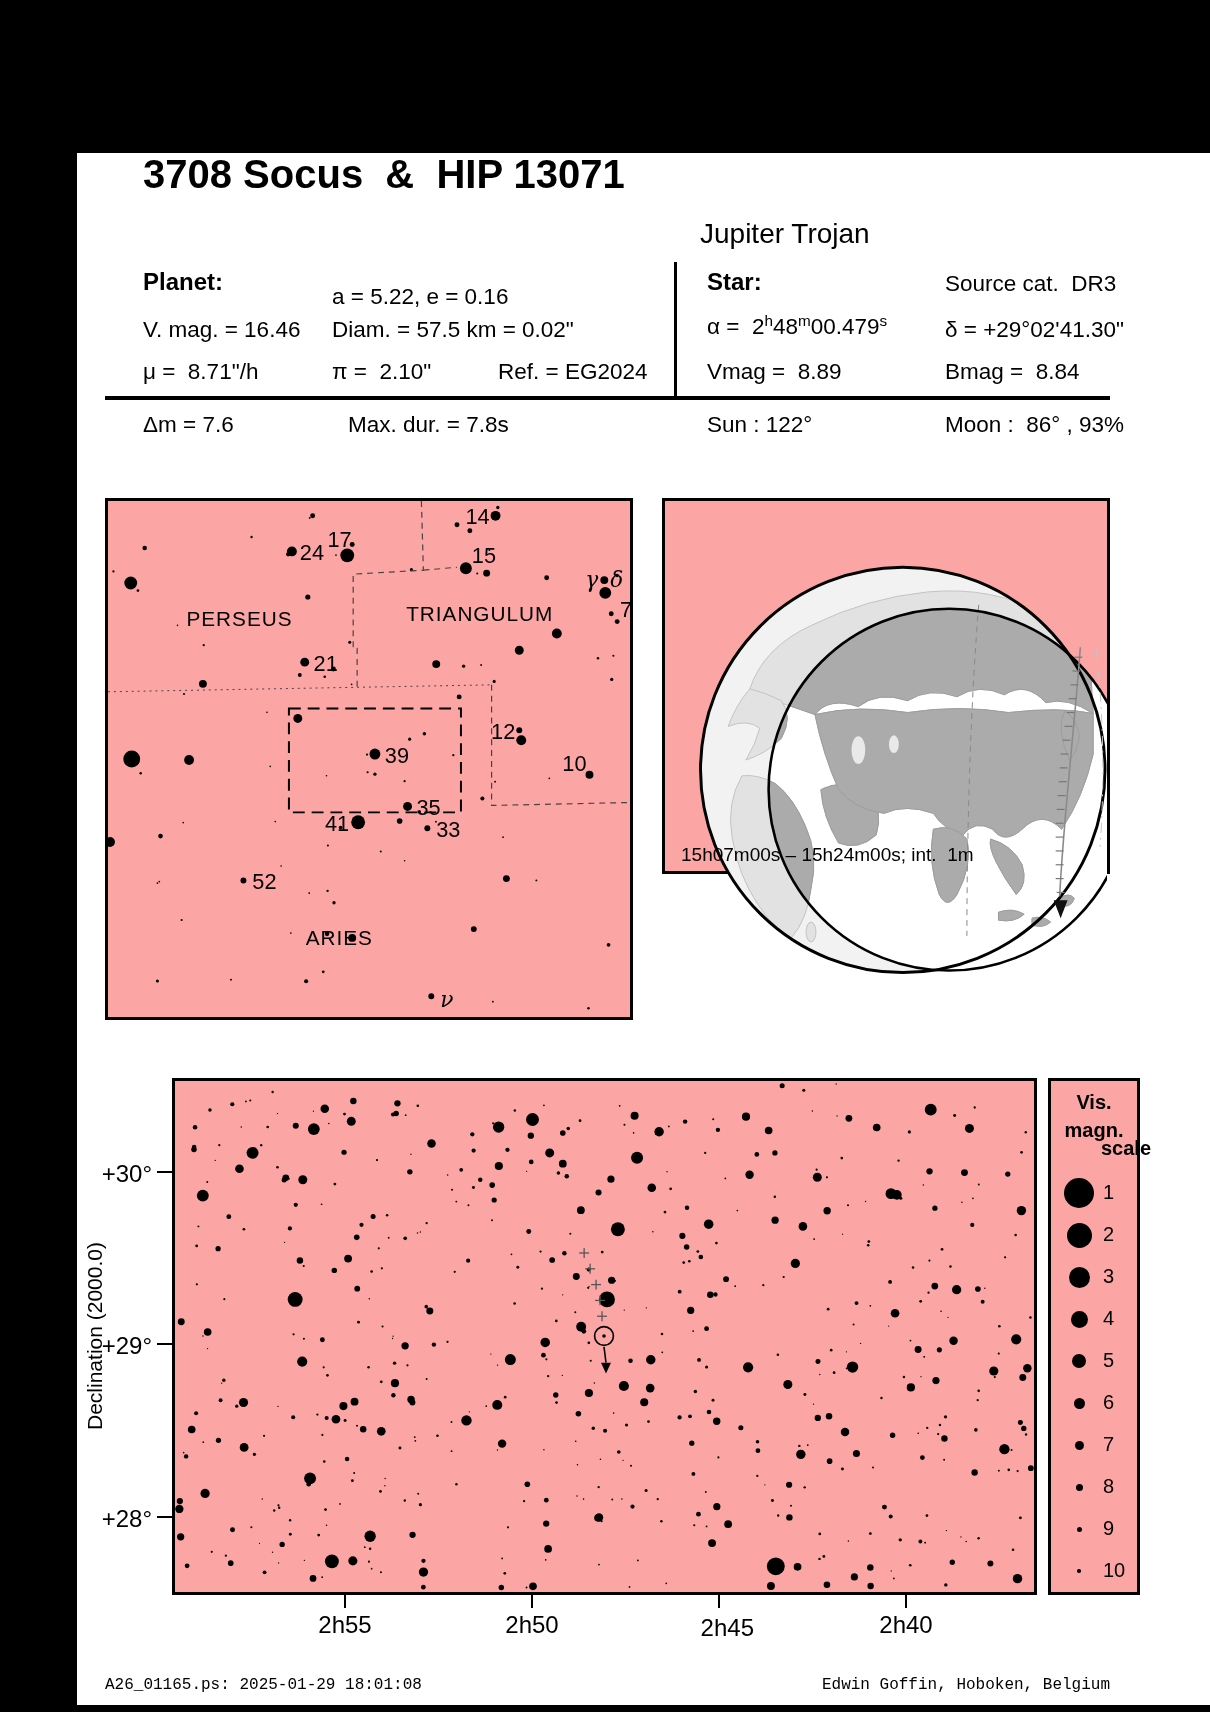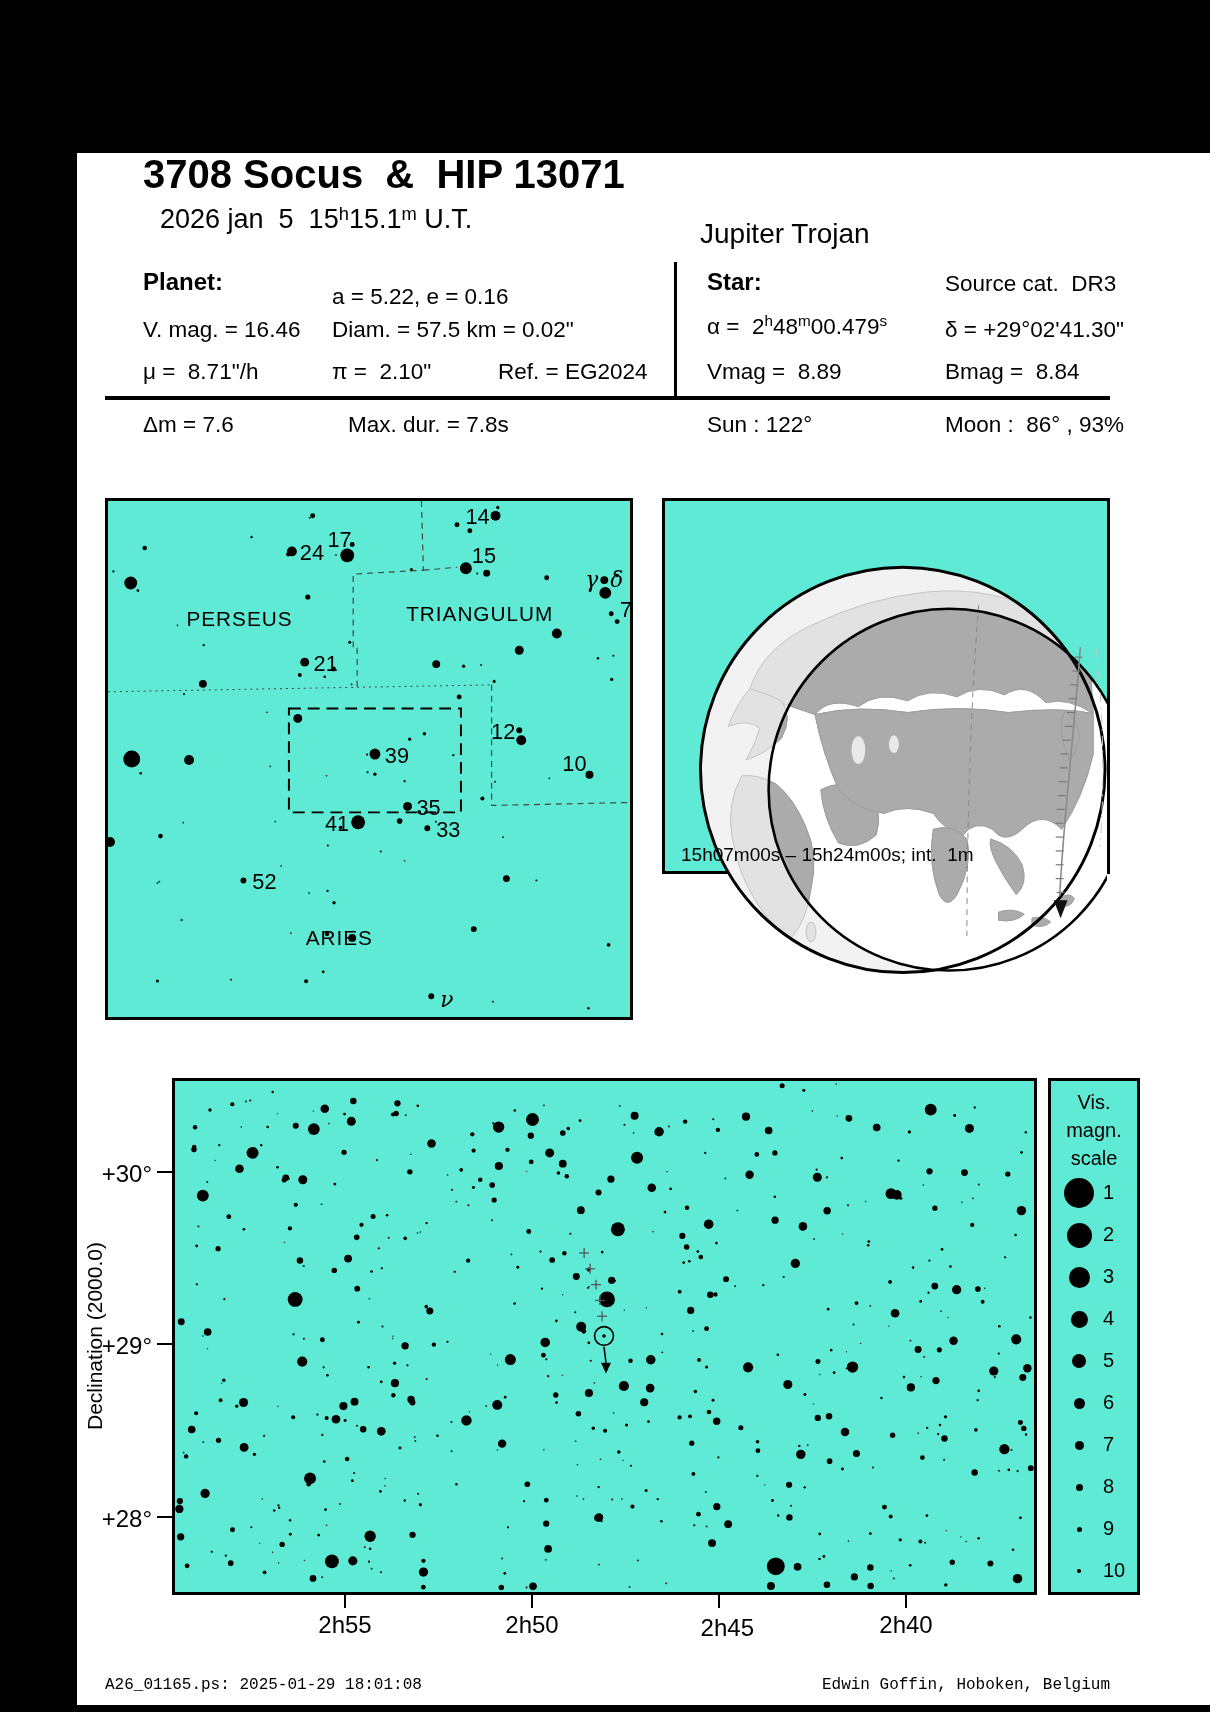--- a/index.html
+++ b/index.html
@@ -8,40 +8,39 @@
   .page { position:absolute; left:77px; top:153px; width:1133px; height:1552px; background:#fff; }
   .abs { position:absolute; white-space:pre; }
   .title { font-size:40px; font-weight:bold; letter-spacing:0px; }
   .dateline { font-size:27px; }
   .dateline .sup, .raline .sup { font-size:68%; position:relative; top:-8px; }
   .subtitle { font-size:28px; }
   .h-bold { font-size:24px; font-weight:bold; }
   .cell { font-size:22.5px; }
   .vdivider { position:absolute; width:2.5px; background:#000; }
   .hrule { position:absolute; height:3.5px; background:#000; }
-  .chartbox { position:absolute; border:3px solid #000; background:#5eead4; box-sizing:border-box; }
+  .chartbox { position:absolute; border:3px solid #000; background:#fca5a5; box-sizing:border-box; }
   .caption { position:absolute; left:16px; bottom:5px; font-size:19px; white-space:pre; }
   .ticklabel { position:absolute; font-size:24px; white-space:pre; }
   .tickmark { position:absolute; background:#000; }
   .axis-label { position:absolute; font-size:21px; text-align:center; }
-  .legend-title { position:absolute; width:100%; text-align:center; font-size:20px; font-weight:400; }
+  .legend-title { position:absolute; width:100%; text-align:center; font-size:20px; font-weight:700; }
   .legend-dot { position:absolute; background:#000; border-radius:50%; }
   .legend-num { position:absolute; font-size:20px; }
   .footer { position:absolute; font-size:16px; font-family:"Liberation Mono", monospace; white-space:pre; }
   svg text { font-family:"Liberation Sans", sans-serif; }
   svg text.greek { font-family:"DejaVu Serif", serif; font-style:italic; }
 </style>
 </head>
 <body>
 
 <div id="stage">
   <div class="page"></div>
 
   <div class="abs title" style="left:143px; top:152px;">3708 Socus  &amp;  HIP 13071</div>
-  <div class="abs dateline" style="left:160px; top:204px;"><span>2026 jan  5  15</span><span class="sup">h</span><span>15.1</span><span class="sup">m</span><span> U.T.</span></div>
   <div class="abs subtitle" style="left:700px; top:218px;">Jupiter Trojan</div>
 
   <div class="abs h-bold" style="left:143px; top:268px;">Planet:</div>
   <div class="abs cell" style="left:332px; top:271px;margin-top:13px;">a = 5.22, e = 0.16</div>
   <div class="abs h-bold" style="left:707px; top:268px;">Star:</div>
   <div class="abs cell" style="left:945px; top:271px;">Source cat.  DR3</div>
 
   <div class="abs cell" style="left:143px; top:317px;">V. mag. = 16.46</div>
   <div class="abs cell" style="left:332px; top:317px;">Diam. = 57.5 km = 0.02"</div>
   <div class="abs cell raline" style="left:707px; top:314px;"><span>α =  2</span><span class="sup">h</span><span>48</span><span class="sup">m</span><span>00.479</span><span class="sup">s</span></div>
@@ -842,21 +841,21 @@
       <div class="ticklabel" style="left: 684px; width: 70px; text-align: right; top: 1614px;">2h45</div>
       <div class="tickmark" style="left: 905px; top: 1595px; width: 2px; height: 13px;"></div>
       <div class="ticklabel" style="left: 871px; width: 70px; text-align: center; top: 1611px;">2h40</div>
     </div>
 
   <div class="axis-label" style="left:-30px; top:1324px; width:250px; transform:rotate(-90deg); transform-origin:center;">Declination (2000.0)</div>
 
   <div class="chartbox" style="left:1048px; top:1078px; width:92px; height:517px;">
     <div class="legend-title" style="top:10px;">Vis.</div>
     <div class="legend-title" style="top:38px;">magn.</div>
-    <div class="legend-title" style="top:66px;">scale</div>
+    <div class="legend-title" style="top:56px;padding-left:32px;">scale</div>
     <div id="legend-rows">
         <div class="legend-dot" style="left: 13px; top: 97px; width: 30px; height: 30px;"></div>
         <div class="legend-num" style="left: 52px; top: 100px;">1</div>
         <div class="legend-dot" style="left: 15.5px; top: 141.5px; width: 25px; height: 25px;"></div>
         <div class="legend-num" style="left: 52px; top: 142px;">2</div>
         <div class="legend-dot" style="left: 17.5px; top: 185.5px; width: 21px; height: 21px;"></div>
         <div class="legend-num" style="left: 52px; top: 184px;">3</div>
         <div class="legend-dot" style="left: 19.5px; top: 229.5px; width: 17px; height: 17px;"></div>
         <div class="legend-num" style="left: 52px; top: 226px;">4</div>
         <div class="legend-dot" style="left: 21px; top: 273px; width: 14px; height: 14px;"></div>

